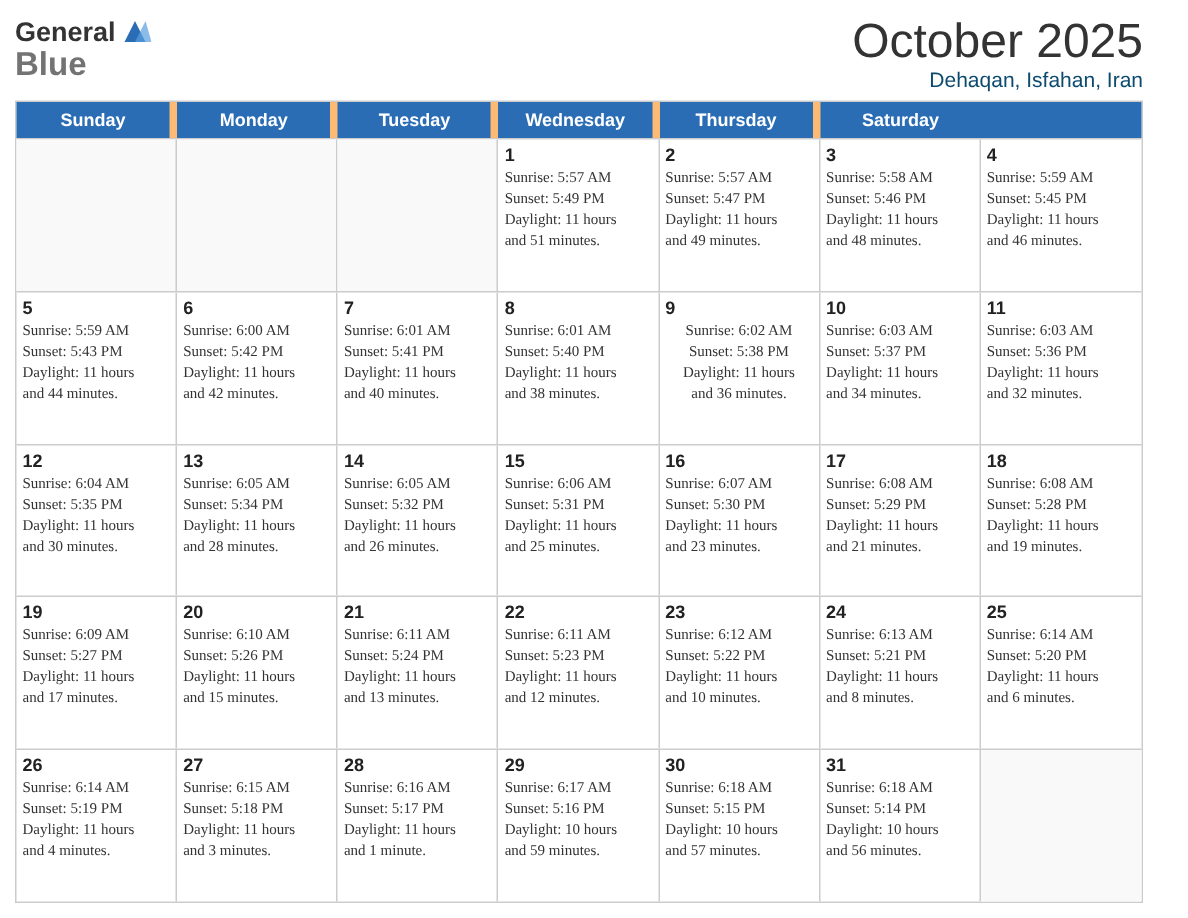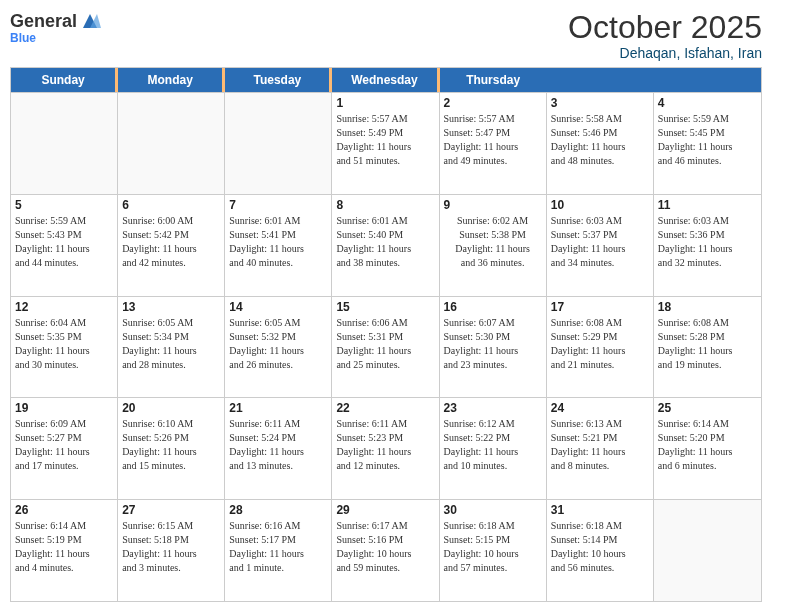--- a/index.html
+++ b/index.html
@@ -26,23 +26,23 @@
     .logo {
       display: flex;
       align-items: center;
     }
     .logo-text-general {
       font-size: 18px;
       font-weight: bold;
       color: #333;
     }
     .logo-text-blue {
-      font-size: 12px;
+      font-size: 22px;
       font-weight: bold;
-      color: #3b82f6;
+      color: #737373;
     }
     .logo-icon {
       width: 22px;
       height: 22px;
       margin-left: 2px;
     }
     .title-block {
       text-align: right;
     }
     .month-title {
@@ -66,21 +66,21 @@
       display: grid;
       grid-template-columns: repeat(7, 1fr);
       background: #2a6db5;
     }
     .cal-header-cell {
       color: #fff;
       font-size: 12px;
       font-weight: bold;
       padding: 5px 4px;
       text-align: center;
-      border-right: 3px solid #fdba74;
+      border-right: 5px solid #fdba74;
     }
     .cal-header-cell:last-child {
       border-right: none;
     }
     .cal-body {
       display: flex;
       flex-direction: column;
       flex: 1;
     }
     .cal-row {
@@ -139,20 +139,21 @@
     </div>
   </div>
 
   <div class="calendar">
     <div class="cal-header">
       <div class="cal-header-cell">Sunday</div>
       <div class="cal-header-cell">Monday</div>
       <div class="cal-header-cell">Tuesday</div>
       <div class="cal-header-cell">Wednesday</div>
       <div class="cal-header-cell">Thursday</div>
+      <div class="cal-header-cell">Saturday</div>
     </div>
     <div class="cal-body" id="cal-body">
     <div class="cal-row">
           <div class="cal-cell empty"></div>
           <div class="cal-cell empty"></div>
           <div class="cal-cell empty"></div>
           <div class="cal-cell">
             <div class="day-number">1</div>
             <div class="day-info" style="white-space: pre-line;">Sunrise: 5:57 AM
 Sunset: 5:49 PM

